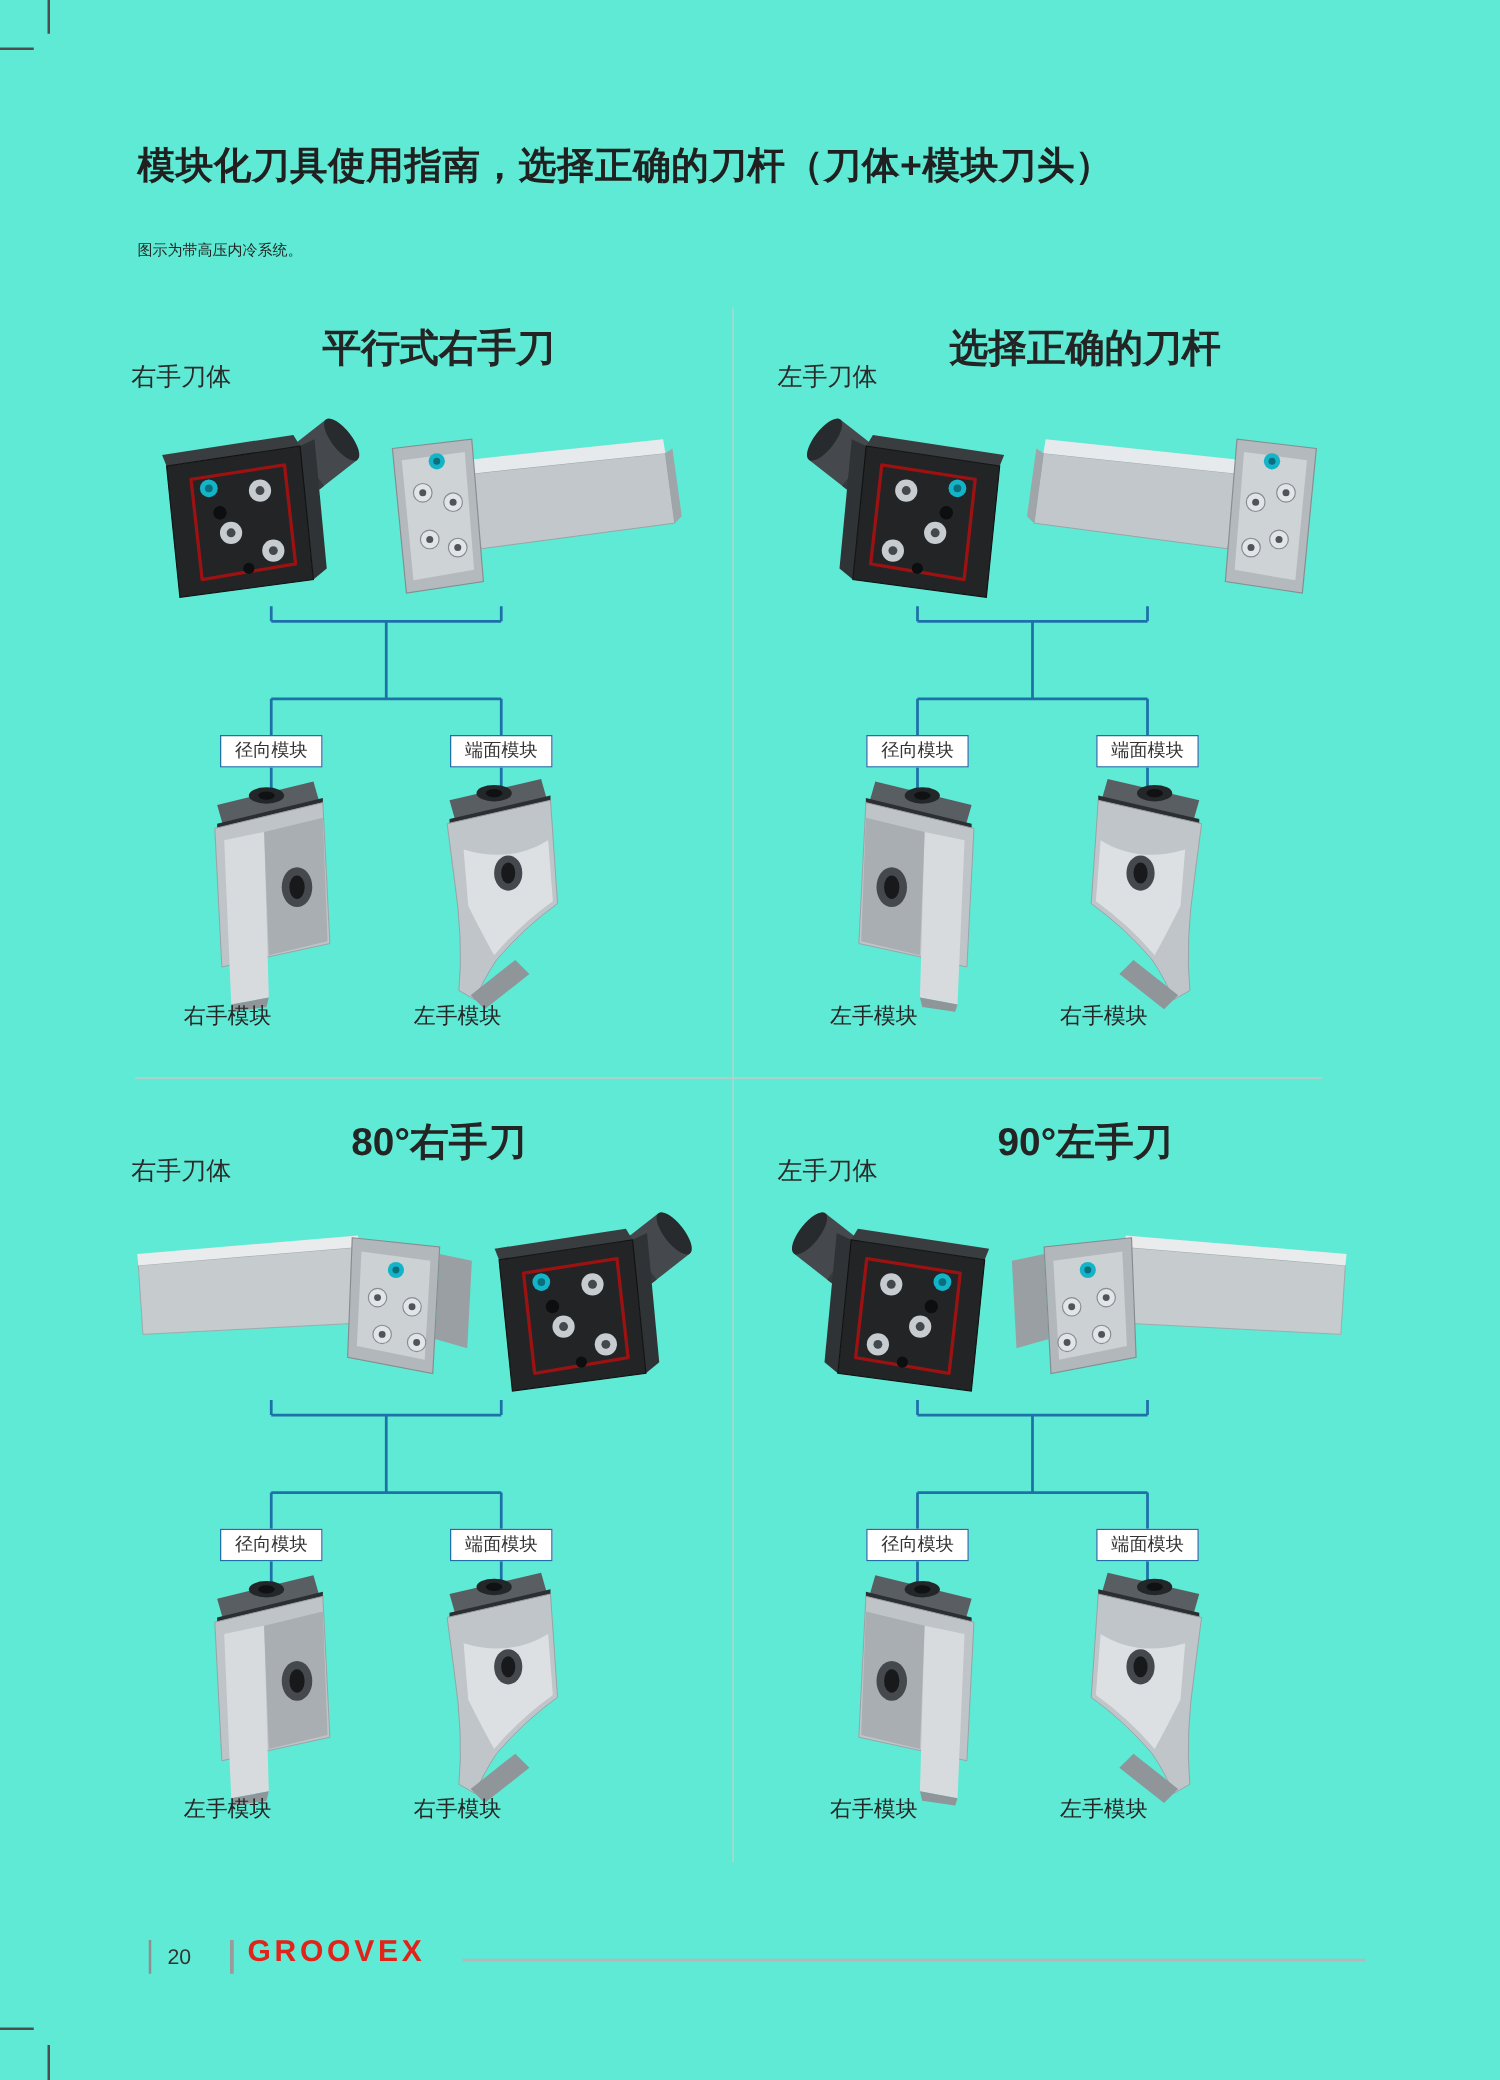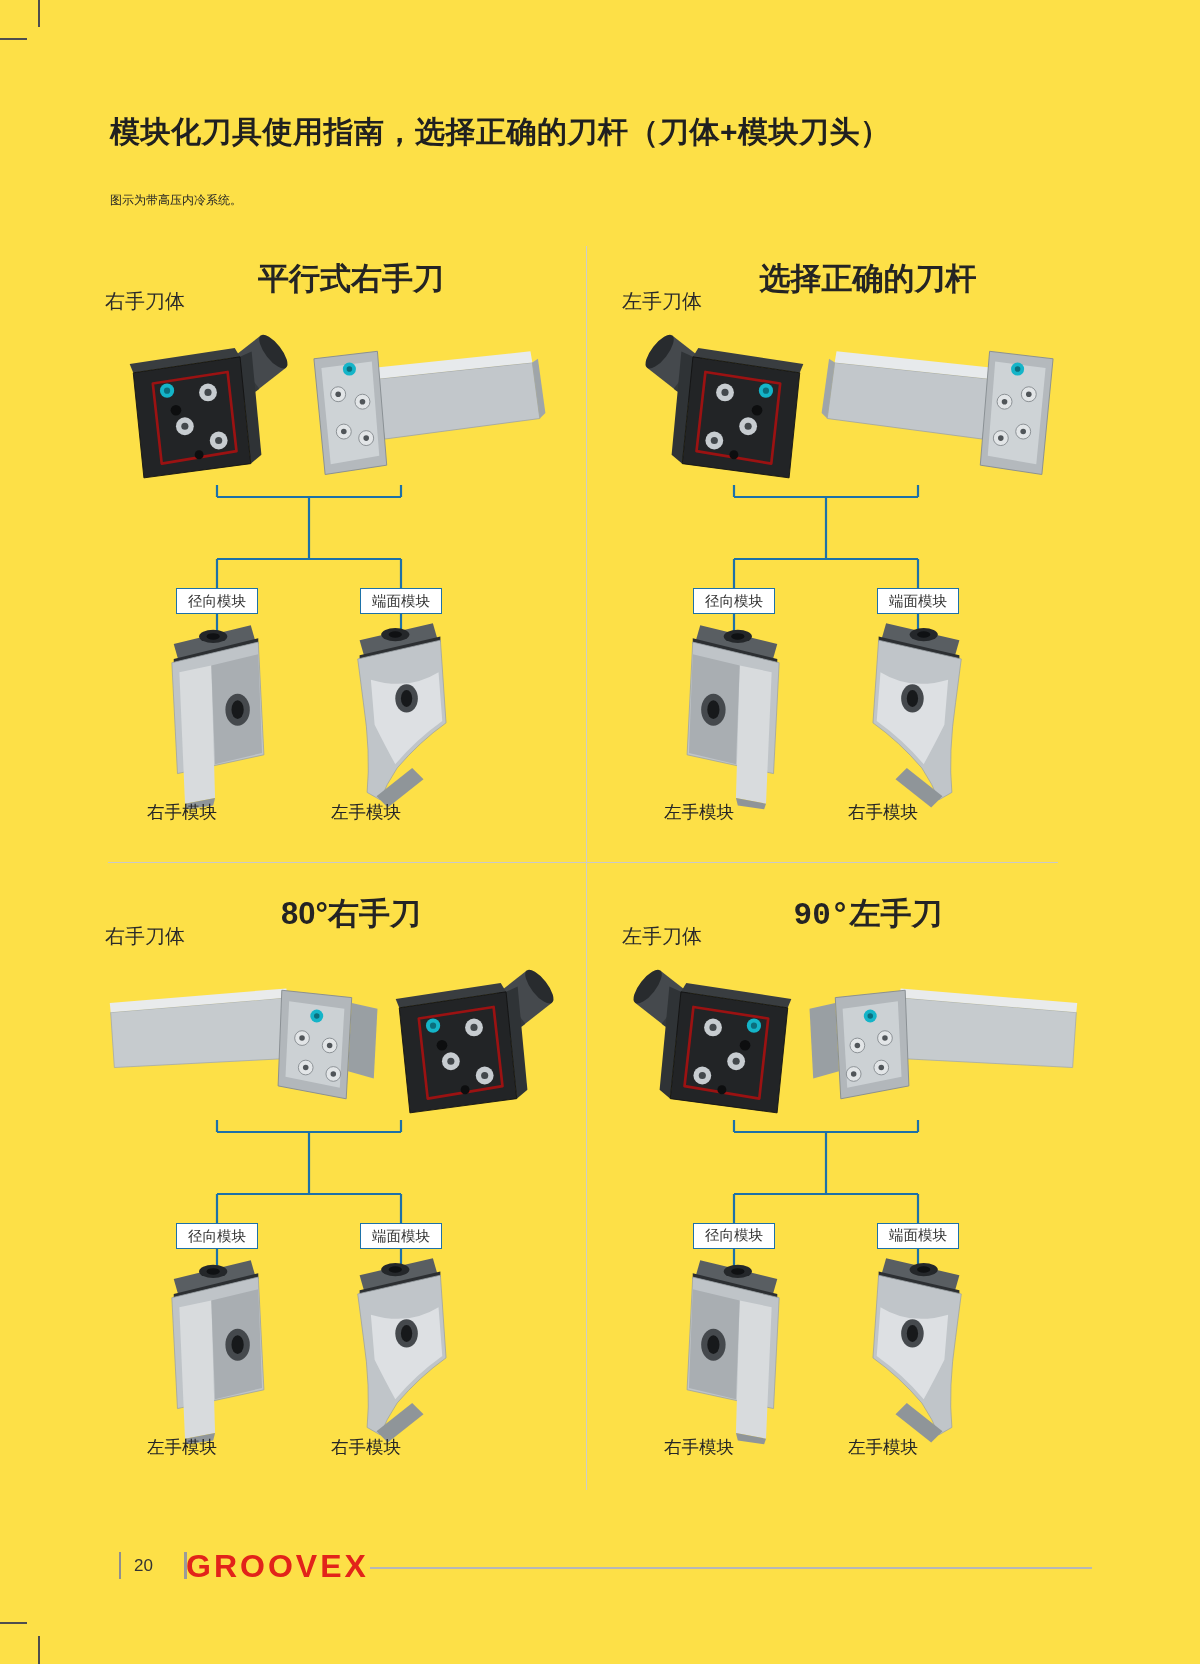--- a/index.html
+++ b/index.html
@@ -1,36 +1,36 @@
 <!DOCTYPE html>
 <html><head>
 <meta charset="utf-8">
 <style>
   html,body{margin:0;padding:0;background:#ffffff;}
   .page{
-    position:relative;width:1200px;height:1664px;background:#fde047;overflow:hidden;
+    position:relative;width:1200px;height:1664px;background:#5eead4;overflow:hidden;
     font-family:"Liberation Sans", sans-serif;color:#242424;
   }
   
   .cm{position:absolute;background:#4e4e4e;}
   .cm-tl-v{left:38px;top:0;width:2px;height:27px;}
   .cm-tl-h{left:0;top:38px;width:27px;height:2px;}
   .cm-bl-h{left:0;top:1622px;width:27px;height:2px;}
   .cm-bl-v{left:38px;top:1636px;width:2px;height:28px;}
 
   .doc-title{position:absolute;left:110px;top:112px;width:1000px;margin:0;
     font-size:30px;font-weight:700;color:#202020;letter-spacing:.5px;}
   .doc-sub{position:absolute;left:110px;top:192px;margin:0;font-size:12px;color:#262626;}
 
   .vdivider{position:absolute;left:586px;top:246px;width:1px;height:1244px;background:#cccccc;}
   .hdivider{position:absolute;left:108px;top:862px;width:950px;height:1px;background:#c9c9c9;}
 
   .q{position:absolute;width:460px;height:600px;}
   .q1{left:105px;top:240px;} .q2{left:622px;top:240px;}
-  .q3{left:105px;top:875px;} .q4{left:622px;top:875px;font-family:Liberation Mono, monospace;}
+  .q3{left:105px;top:875px;} .q4{left:622px;top:875px;}
 
   .qtitle{position:absolute;top:2px;left:0;width:100%;margin:16px;text-align:center;
     font-size:31px;font-weight:700;color:#242424;}
   .qsub{position:absolute;top:48px;left:0;width:100%;text-align:left;font-size:20px;color:#2a2a2a;}
 
   .tools{position:absolute;top:84px;left:0;width:100%;height:160px;
     display:flex;align-items:center;justify-content:center;gap:2px;}
   .tool{line-height:0;}
   .flip{transform:scaleX(-1);}
   .svg-dark{width:178px;height:152px;}
@@ -47,21 +47,21 @@
   .m1{left:48px;} .m2{left:232px;}
   .module svg{width:126px;height:202px;}
 
   .mlabel{position:absolute;top:560px;width:140px;text-align:left;font-size:17.5px;color:#262626;}
   .l1{left:42px;} .l2{left:226px;}
 
   
   .f-bar1{position:absolute;left:119px;top:1552px;width:2px;height:27px;background:#8f8f8f;}
   .f-num{position:absolute;left:134px;top:1556px;font-size:17px;font-weight:400;color:#333;}
   .f-bar2{position:absolute;left:184px;top:1552px;width:3px;height:27px;background:#9b9b9b;}
-  .f-logo{position:absolute;left:186px;top:1548px;font-size:32px;font-weight:800;
+  .f-logo{position:absolute;left:198px;top:1548px;font-size:24px;font-weight:800;
     color:#e2231a;letter-spacing:3px;font-style:normal;}
   .f-line{position:absolute;left:370px;top:1567px;width:722px;height:2px;background:#b7b7b7;}
 </style>
 </head>
 <body>
 
 <svg width="0" height="0" style="position:absolute" aria-hidden="true">
   <defs>
     <symbol id="tool-dark" viewBox="0 0 200 170">
       <g transform="rotate(-38 135 55)">

